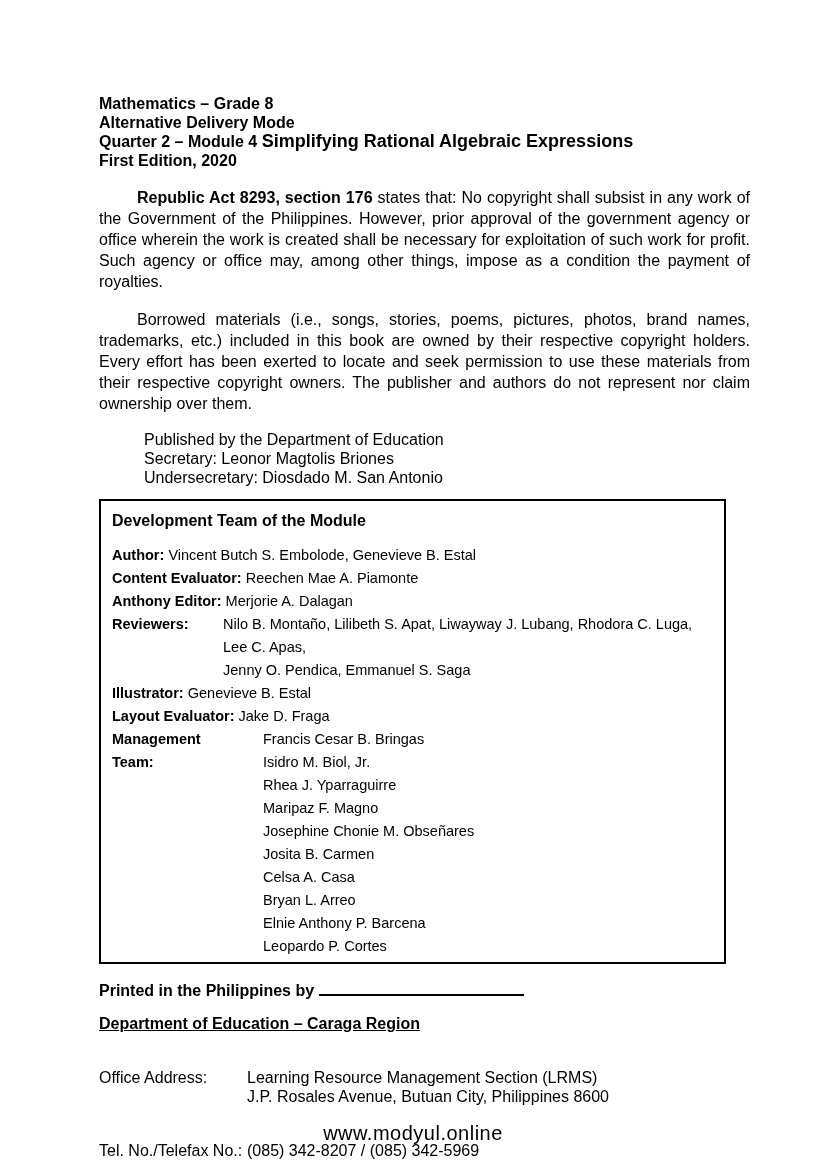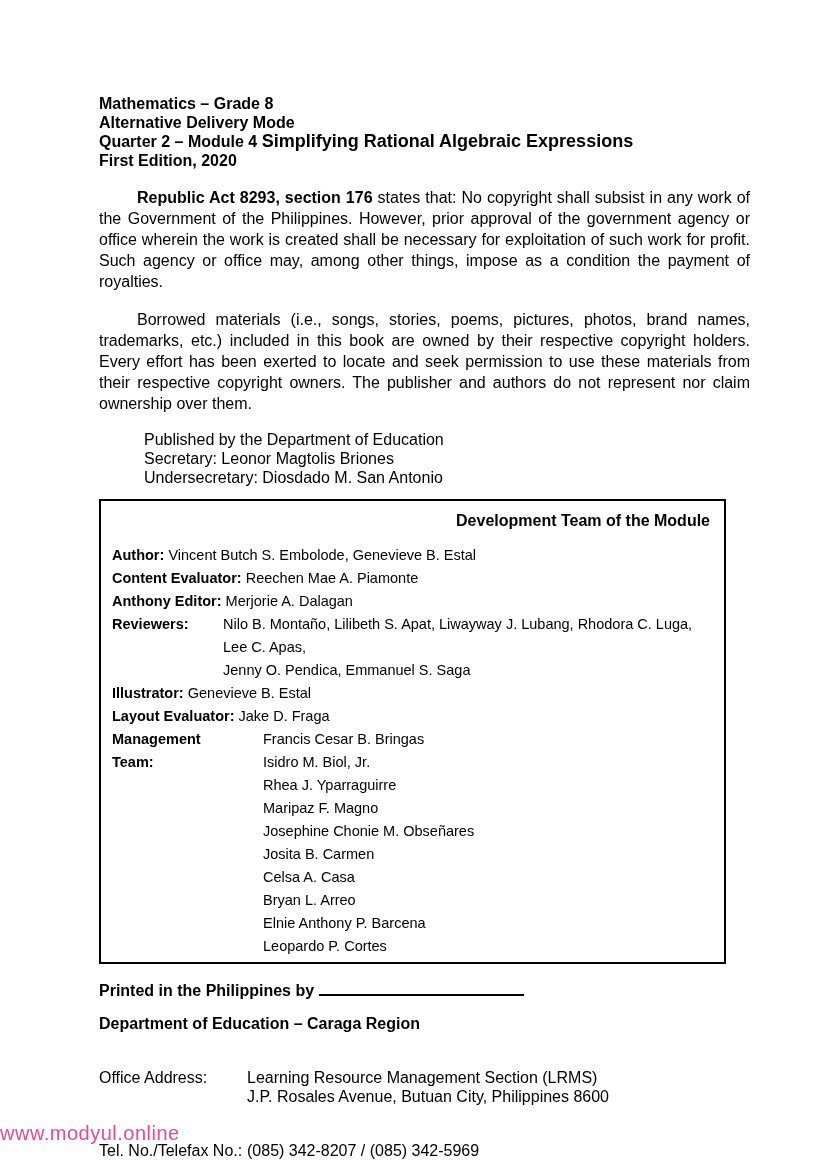--- a/index.html
+++ b/index.html
@@ -33,21 +33,21 @@
 
   
   .devbox {
     margin-top:12px;
     width:627px;
     border:2px solid #000;
     padding:11px 14px 4px 11px;
     font-size:14.5px;
   }
   .devbox .box-title {
-    text-align:right;
+    text-align:left;
     font-weight:bold;
     font-size:16px;
     line-height:18px;
     margin-bottom:14px;
   }
   .trow { line-height:23px; }
   .trow .lbl { font-weight:bold; }
   .tab-row { display:flex; line-height:23px; }
   .tab-row .lbl { font-weight:bold; flex:0 0 auto; }
   .tab-row.reviewers .lbl { width:82px; }
@@ -60,32 +60,32 @@
   .fill-line {
     display:inline-block;
     width:205px;
     border-bottom:2px solid #000;
     height:14px;
     vertical-align:baseline;
   }
 
   
   .contact { margin-top:14px; line-height:19px; }
-  .contact .region { font-weight:bold; }
+  .contact .region { font-weight:bold;text-decoration:underline; }
   .crow { display:flex;margin-top:35px; }
   .crow .clbl { flex:0 0 148px; }
   .crow .cval { flex:1; }
 
   
   .watermark {
     position:absolute;
     left:0; right:0;
     top:1122px;
-    text-align:left;
-    color:#ec4899;
+    text-align:center;
+    color:#000000;
     font-size:20px;
     letter-spacing:0.5px;
   }
 </style>
 </head>
 <body>
 
 <div class="page">
   <div class="content">
 

